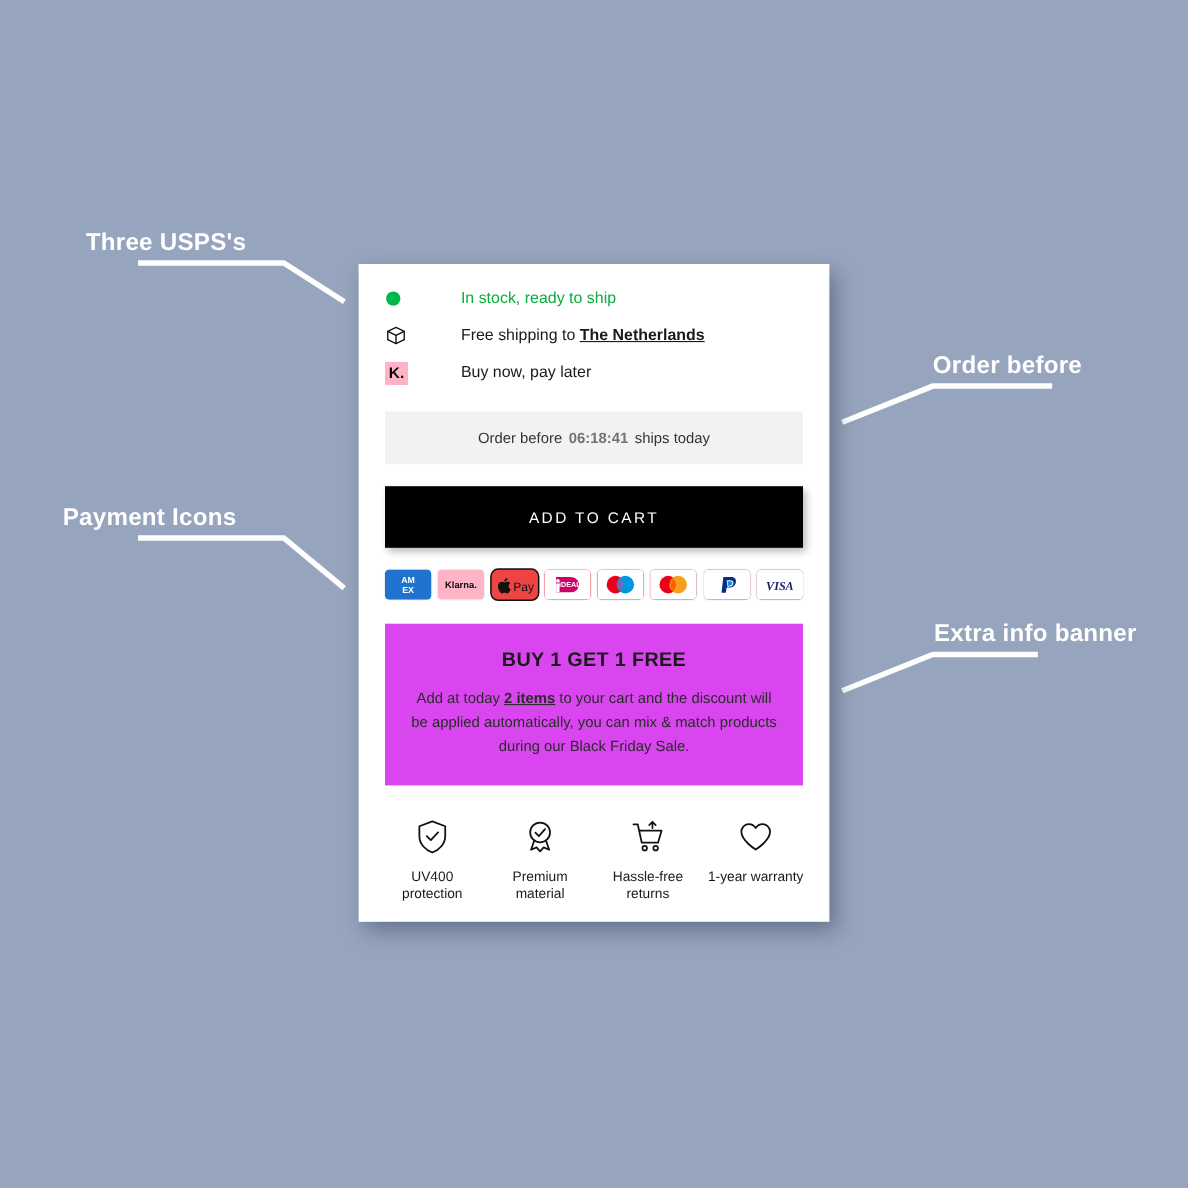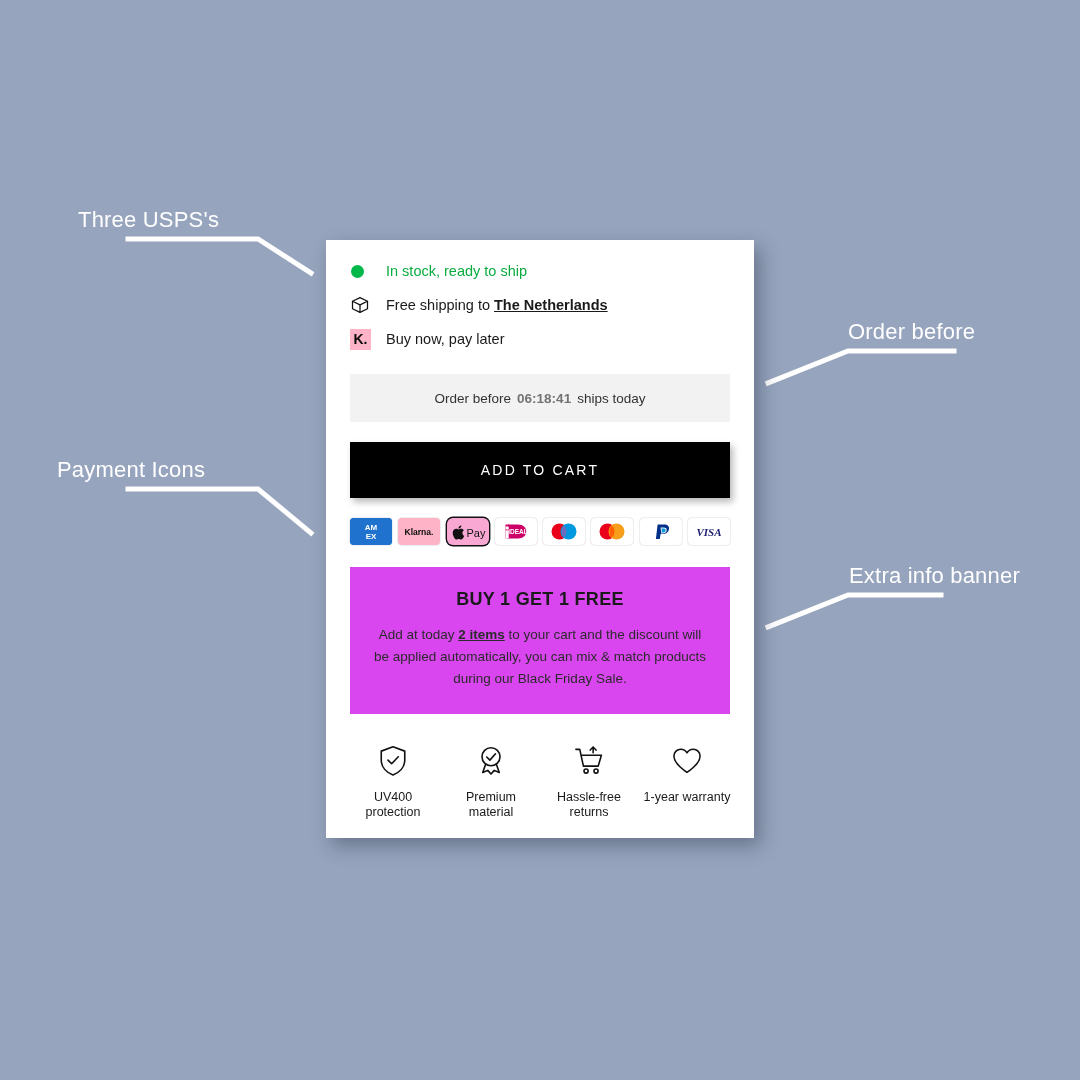--- a/index.html
+++ b/index.html
@@ -9,38 +9,38 @@
     font-family: "Liberation Sans", sans-serif;
     overflow: hidden;
   }
   #stage { position: relative; width: 1080px; height: 1080px; }
 
   
   .annot-label {
     position: absolute;
     color: #ffffff;
     font-size: 22px;
-    font-weight: 400;
+    font-weight: 700;
     letter-spacing: .2px;
     white-space: nowrap;
   }
   .leader { position: absolute; overflow: visible; }
   .leader path { stroke: #ffffff; stroke-width: 5; fill: none; stroke-linecap: square; stroke-linejoin: miter; }
 
   
   #card {
     position: absolute;
     left: 326px; top: 240px;
     width: 428px; height: 598px;
     background: #ffffff;
     box-shadow: 6px 8px 18px rgba(30,40,60,.38);
   }
 
   .usp-block { padding: 14px 24px 12px 24px; }
-  .usp-row { display: flex; align-items: center; height: 34px; }
+  .usp-row { display: flex; align-items: center; height: 34px; gap: 33px; }
   .usp-icon {
     width: 26px; min-width: 26px; height: 22px;
     display: flex; align-items: center; justify-content: flex-start;
     margin-right: 10px;
   }
   .dot { width: 13px; height: 13px; border-radius: 50%; background: #00b84a; margin-left: 1px; }
   .usp-text { font-size: 14.5px; color: #1a1a1a; }
   .usp-text.green { color: #0aab3f; }
   .usp-strong { font-weight: bold; text-decoration: underline; }
 
@@ -68,21 +68,21 @@
     box-shadow: 3px 4px 7px rgba(0,0,0,.28);
   }
 
   .pay-row {
     display: flex; align-items: center; justify-content: space-between;
     padding: 20px 24px 22px 24px;
   }
   .pay-icon {
     width: 42px; height: 27px; border-radius: 4px;
     display: flex; align-items: center; justify-content: center;
-    background: #f9a8d4; box-shadow: 0 0 0 1px #eceef0;
+    background: #ef4444; box-shadow: 0 0 0 1px #eceef0;
     overflow: hidden;
   }
 
   .bogo {
     margin: 0 24px; background: #d946ef; padding: 22px 22px 24px 22px;
     text-align: center;
   }
   .bogo-title { font-size: 18px; font-weight: bold; color: #1a1a1a; letter-spacing: .3px; }
   .bogo-body { margin-top: 14px; font-size: 13.5px; line-height: 22px; color: #2b2b2b; }
   .bogo-body b { font-weight: bold; text-decoration: underline; }

